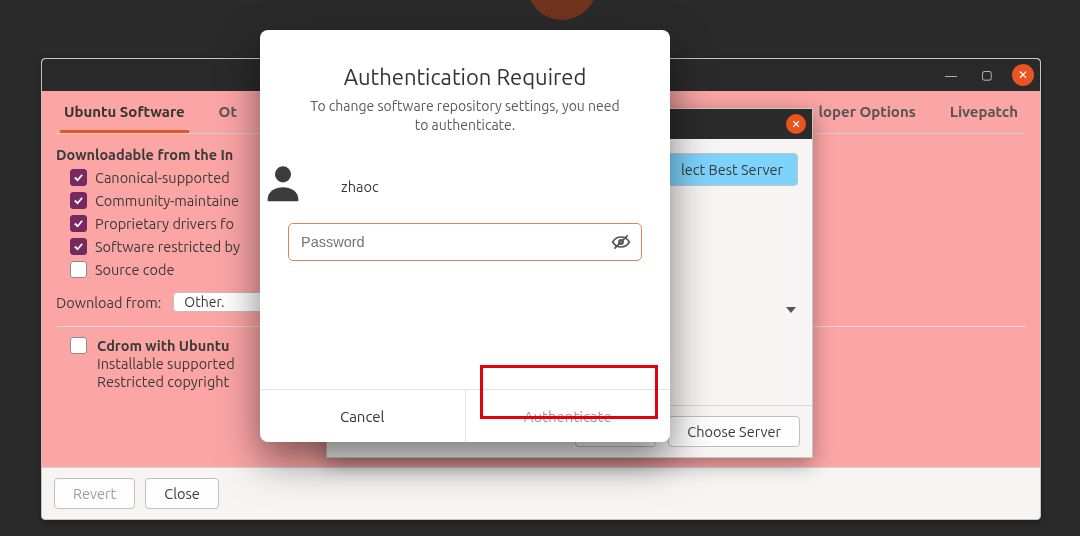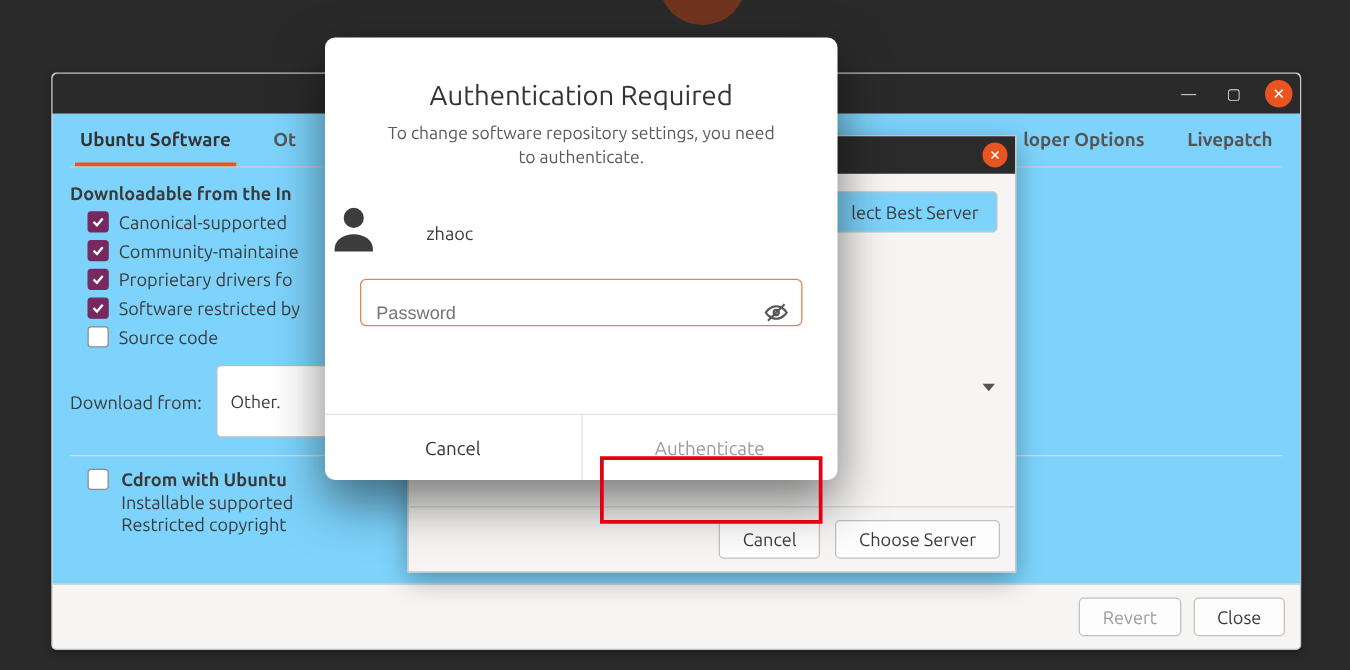--- a/index.html
+++ b/index.html
@@ -33,21 +33,21 @@
     height: 32px;
     background: #2a2a2a;
     border-radius: 4px 4px 0 0;
     display: flex; align-items: center; justify-content: flex-end;
     padding: 0 6px; gap: 14px;
   }
   .tb-btn { width: 22px; height: 22px; display:flex; align-items:center; justify-content:center; color:#ddd; font-size:12px;}
   .tb-close { background:#e95420; border-radius:50%; color:#fff;}
   .win-body {
     flex: 1;
-    background: #7dd3fc;
+    background: #fca5a5;
     padding: 0 14px;
   }
   .tabs {
     display: flex; gap: 26px;
     border-bottom: 1px solid #d0d0d0;
     padding: 0 4px;
     font-size: 15px;
   }
   .tab {
     padding: 12px 4px 10px;
@@ -61,29 +61,29 @@
   .chk {
     width:15px; height:15px; border:1.4px solid #8b8b8b; border-radius:3px;
     display:inline-flex; align-items:center; justify-content:center;
     background:#fff;
   }
   .chk.checked { background:#77285f; border-color:#77285f;}
   .chk.checked svg { stroke:#fff; }
   .dl-row { display:flex; align-items:center; gap:12px; margin: 14px 0 8px; font-size:14.5px;}
   .combo {
     border:1px solid #bfbfbf; border-radius:4px;
-    background:#fff; padding:20px 10px; min-width:72px;
+    background:#fff; padding:1px 10px; min-width:72px;
     font-size:14px;
   }
   .sep { height:1px; background:#d9d9d9; margin:14px 0 10px; }
   .cdrom-row { display:flex; align-items:flex-start; gap:10px; margin-left:14px; font-size:14.5px;}
   .cdrom-lines{ display:flex; flex-direction:column; line-height:1.25;justify-content:center;}
   .win-footer {
     border-top:1px solid #d3d3d3; padding:10px 12px;
-    display:flex; justify-content:flex-end; gap:10px;
+    display:flex; justify-content:flex-start; gap:10px;
   }
   .btn {
     border:1px solid #c0c0c0; background:#fdfdfd;
     padding:6px 18px; border-radius:4px; font-size:14.5px;
     cursor:pointer;
   }
   .btn.disabled { color:#9c9c9c; }
 
   
   .subdlg {
@@ -114,35 +114,35 @@
   }
   .subdlg-footer {
     border-top:1px solid #d6d6d6; padding:10px 12px;
     display:flex; justify-content:flex-end; gap:12px;
   }
 
   
   .auth {
     position:absolute;
     left:260px; top:30px;
-    width:410px; height:354px;
+    width:410px; height:412px;
     background:#fff; border-radius:8px;
     box-shadow:0 18px 40px rgba(0,0,0,.5);
     display:flex; flex-direction:column;
     z-index: 100;
   }
   .auth-title { font-size:22px; font-weight:400; color:#333; text-align:center; margin:34px 16px 8px;}
   .auth-msg   { font-size:14px; color:#5a5a5a; text-align:center; margin:0 44px; line-height:1.35;}
   .auth-user  { display:flex; flex-direction:row; align-items:center; margin-top:24px; color:#3a3a3a;gap:35px;}
   .auth-user svg { width:46px; height:46px; fill:#3c3c3c;}
   .auth-user .uname { margin-top:10px; font-size:14.5px; }
   .auth-pwfield {
     margin:18px 28px 0;
     border:1.5px solid #e38256; border-radius:5px;
-    height:36px; display:flex; align-items:flex-end;
+    height:36px; display:flex; align-items:center;
     padding:0 10px;
   }
   .auth-pwfield input {
     border:none; outline:none; flex:1; font-size:14.5px; background:transparent;
   }
   .auth-pwfield .eye { color:#6a6a6a; display:flex;}
   .auth-actions {
     margin-top:auto;
     border-top:1px solid #e3e3e3;
     display:flex;

